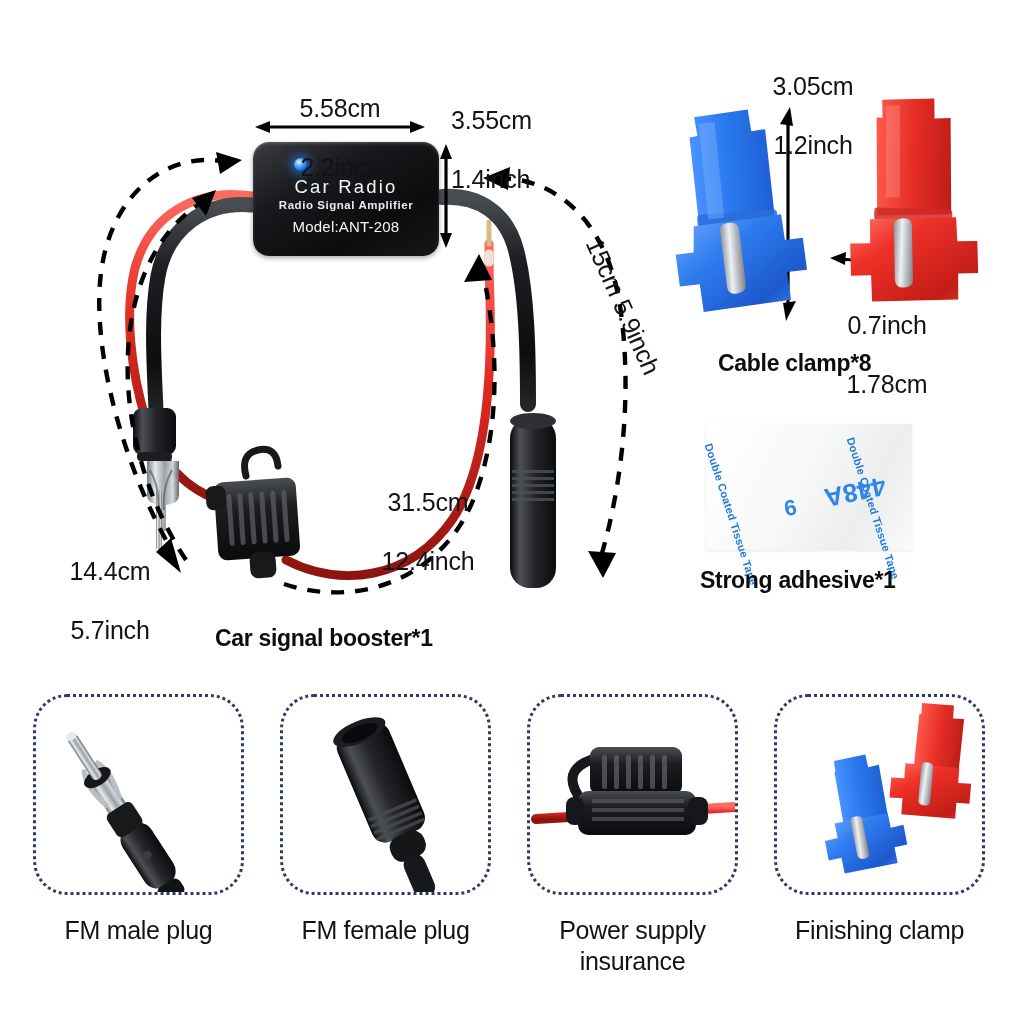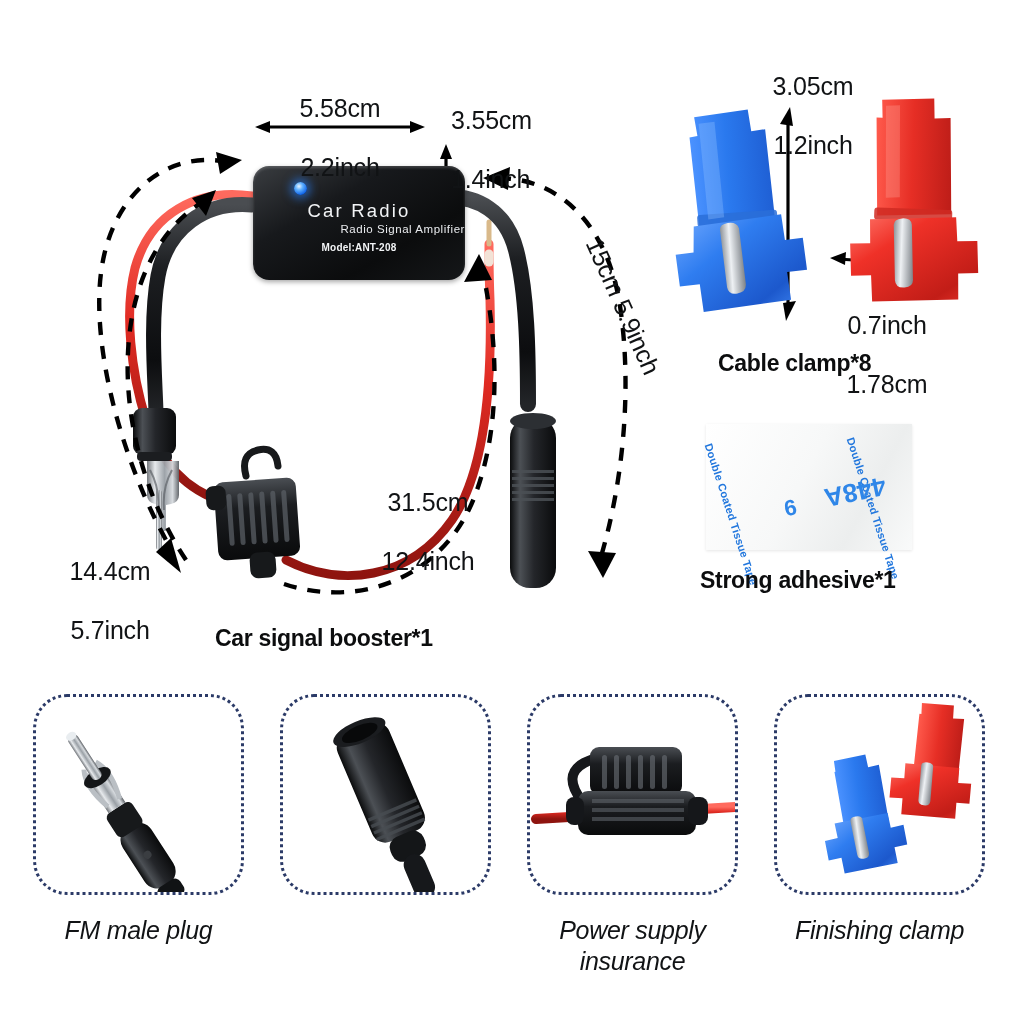--- a/index.html
+++ b/index.html
@@ -45,55 +45,53 @@
     overflow: hidden;
   }
   .card-label {
     position: absolute;
     width: 225px;
     text-align: center;
     font-size: 25px;
     color: #111315;
     line-height: 1.22;
     letter-spacing: -0.3px;
-    font-style: italic;
   }
 
   
   svg.layer { position: absolute; left: 0; top: 0; width: 1024px; height: 1024px; overflow: visible; }
 
   
   .amp-box {
     position: absolute;
-    left: 253px; top: 142px; width: 212px; height: 114px;
+    left: 253px; top: 142px; width: 186px; height: 114px;
     border-radius: 16px;
     background: linear-gradient(150deg,#3a3d41 0%,#17191c 34%,#0b0c0d 70%,#151719 100%);
     box-shadow: inset 0 2px 3px rgba(255,255,255,.18), 0 2px 5px rgba(0,0,0,.35);
-    margin-top: 24px;
   }
   .amp-led {
     position: absolute; left: 41px; top: 16px; width: 13px; height: 13px;
     border-radius: 50%;
     background: radial-gradient(circle at 38% 33%, #eaf4ff 0%, #5fb0ff 32%, #0f63e8 72%, #0a3f9c 100%);
     box-shadow: 0 0 9px 4px rgba(40,130,255,.55);
   }
   .amp-t1 {
     position: absolute; left: 0; top: 34px; width: 100%;
     text-align: center; color: #f2f4f6; font-size: 18.5px;
     letter-spacing: 2.2px; font-weight: 400;
   }
   .amp-t2 {
     position: absolute; left: 0; top: 57px; width: 100%;
-    text-align: right; color: #e9ebee; font-size: 11.5px;
-    letter-spacing: .55px; font-weight: 400;
+    text-align: center; color: #e9ebee; font-size: 11.5px;
+    letter-spacing: .55px; font-weight: 700;
   }
   .amp-t3 {
     position: absolute; left: 0; top: 76px; width: 100%;
-    text-align: center; color: #f2f4f6; font-size: 10px;
-    letter-spacing: .2px; font-weight: 700;
+    text-align: center; color: #f2f4f6; font-size: 15px;
+    letter-spacing: .2px; font-weight: 400;
   }
 
   
   .tape {
     position: absolute; left: 706px; top: 424px; width: 206px; height: 126px;
     background: linear-gradient(118deg,#ffffff 0%,#f7f8f8 46%,#eceeee 74%,#f9fafa 100%);
     box-shadow: 0 1px 3px rgba(0,0,0,.10);
   }
   .tape-txt {
     position: absolute; color: #2277dd; font-size: 11px; font-weight: 700;
@@ -369,20 +367,21 @@
           <rect x="78" y="112" width="52" height="3.4" fill="#484d52"></rect>
           <rect x="78" y="119" width="52" height="3.4" fill="#484d52"></rect>
           <rect x="78" y="126" width="52" height="3.4" fill="#484d52"></rect>
           <rect x="78" y="133" width="52" height="3.4" fill="#484d52"></rect>
         </g>
         <rect x="86" y="140" width="36" height="26" rx="11" fill="#141618"></rect>
         <rect x="92" y="162" width="22" height="46" rx="11" fill="#16181b"></rect>
       </g>
     </svg>
   </div>
+  <div class="card-label" style="left:273px; top:915px;">FM female plug</div>
 
   <div class="card" style="left:527px; top:694px;">
     <svg viewBox="0 0 211 201" width="211" height="201">
       <line x1="6" y1="122" x2="205" y2="110" stroke="url(#gRedWire)" stroke-width="10" stroke-linecap="round"></line>
       <path d="M52,104 q-20,-26 2,-38 q22,-12 32,8" stroke="#16181b" stroke-width="10" fill="none" stroke-linecap="round"></path>
       <rect x="60" y="50" width="92" height="48" rx="9" fill="url(#gFuse)"></rect>
       <rect x="48" y="94" width="118" height="44" rx="10" fill="url(#gFuse)"></rect>
       <g opacity=".62">
         <rect x="72" y="58" width="5" height="34" rx="2.5" fill="#6a6f75"></rect>
         <rect x="84" y="58" width="5" height="34" rx="2.5" fill="#6a6f75"></rect>

